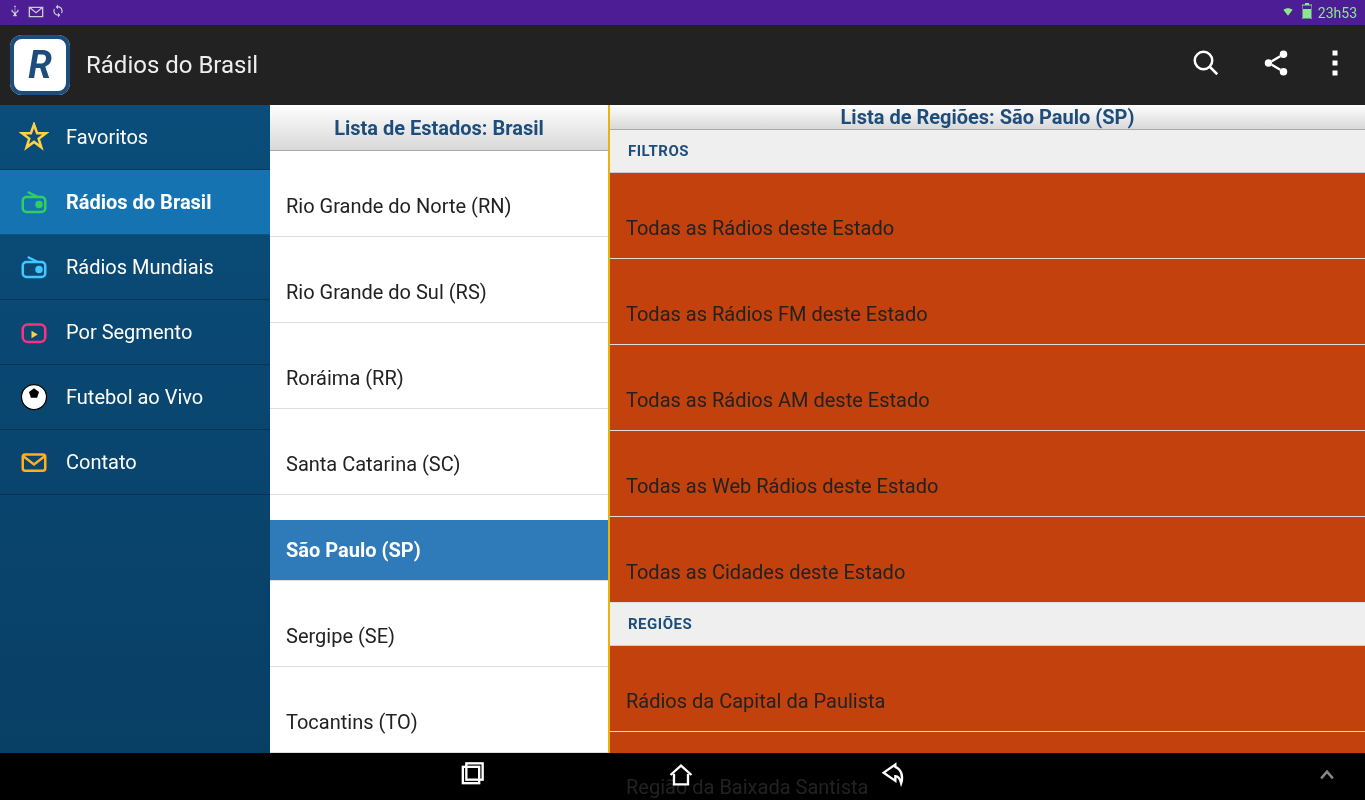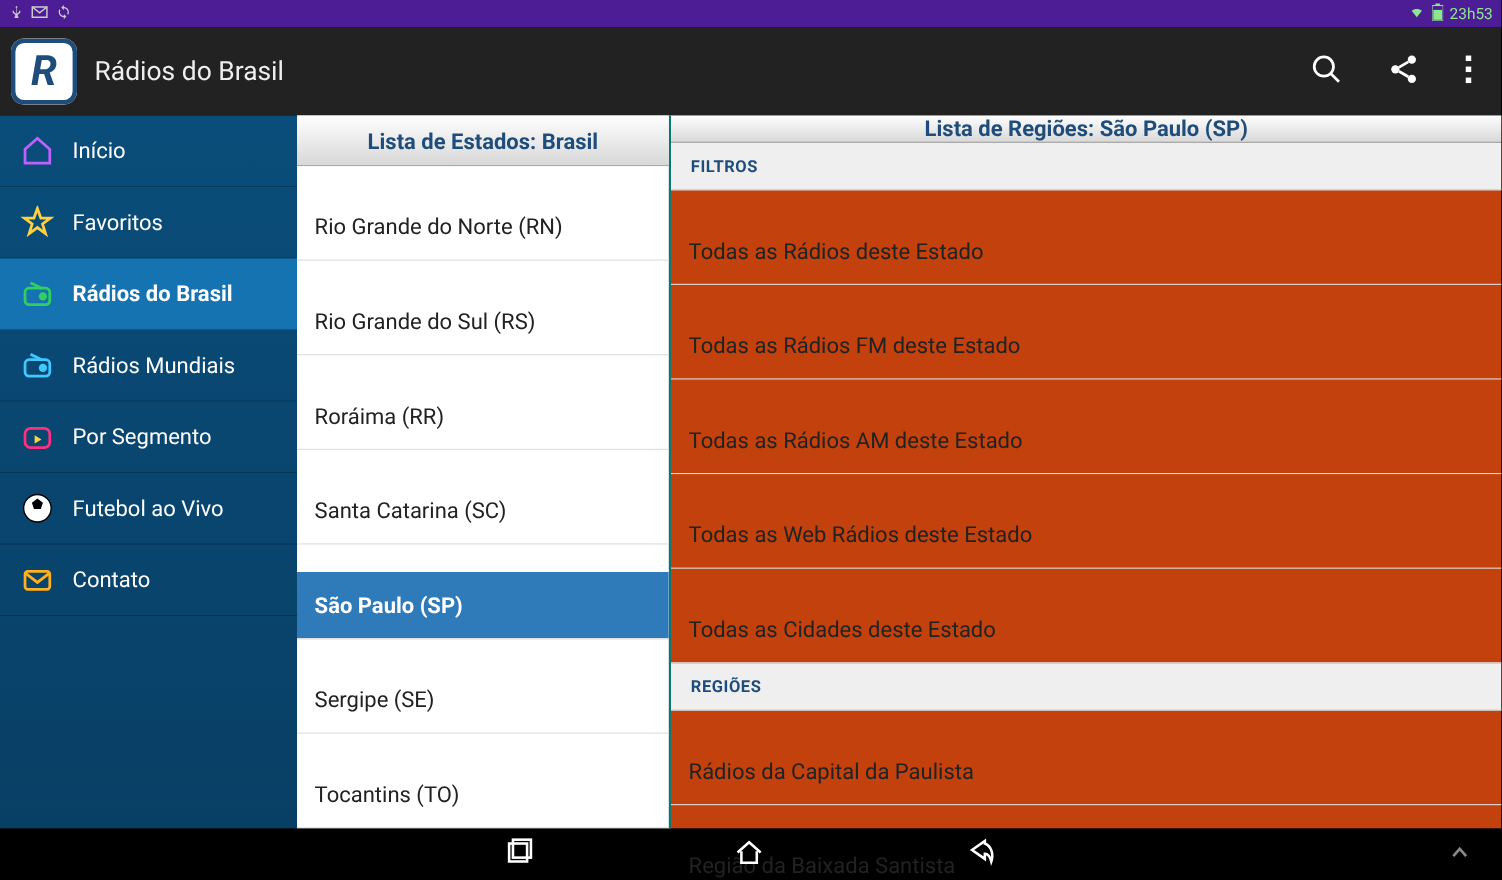--- a/index.html
+++ b/index.html
@@ -36,21 +36,21 @@
 .sidebar-item {
   display: flex; align-items: center; padding: 16px 18px;
   color: #fff; font-size: 20px; border-bottom: 1px solid rgba(0,0,0,.25);
   cursor: pointer; gap: 16px;
 }
 .sidebar-item.selected { background: #1673b1; font-weight: bold; }
 .sidebar-icon { width: 32px; height: 32px; display:flex; align-items:center; justify-content:center; }
 
 .states-panel {
   width: 340px; background: #fff; display: flex; flex-direction: column;
-  border-right: 2px solid #0f766e;
+  border-right: 2px solid #eab308;
 }
 .panel-header {
   height: 46px; background: linear-gradient(#fefefe, #d8d8d8);
   display: flex; align-items: center; justify-content: center;
   font-size: 20px; font-weight: bold; color: #1e4d7b;
   border-bottom: 1px solid #aaa;
 }
 .list { flex: 1; overflow: hidden; }
 .list-item {
   padding: 18px 16px; font-size: 20px; color: #222;
@@ -135,28 +135,20 @@
           <rect x="1" y="10" width="4" height="4"></rect>
           <rect x="1" y="18" width="4" height="4"></rect>
         </svg>
     </span>
   </div>
 </div>
 
 <div class="content">
 
   <div class="sidebar">
-    <div class="sidebar-item">
-      <span class="sidebar-icon">
-        <svg width="30" height="30" viewBox="0 0 24 24" fill="none" stroke="#c060ff" stroke-width="2">
-            <path d="M3 11l9-8 9 8v10H3z"></path>
-          </svg>
-      </span>
-      <span>Início</span>
-    </div>
     <div class="sidebar-item">
       <span class="sidebar-icon">
         <svg width="30" height="30" viewBox="0 0 24 24" fill="none" stroke="#ffd040" stroke-width="2">
             <path d="M12 2l2.5 7h7l-5.8 4.3 2.2 7-5.9-4.4L6 20.3l2.2-7L2.5 9h7z"></path>
           </svg>
       </span>
       <span>Favoritos</span>
     </div>
     <div class="sidebar-item selected">
       <span class="sidebar-icon">

